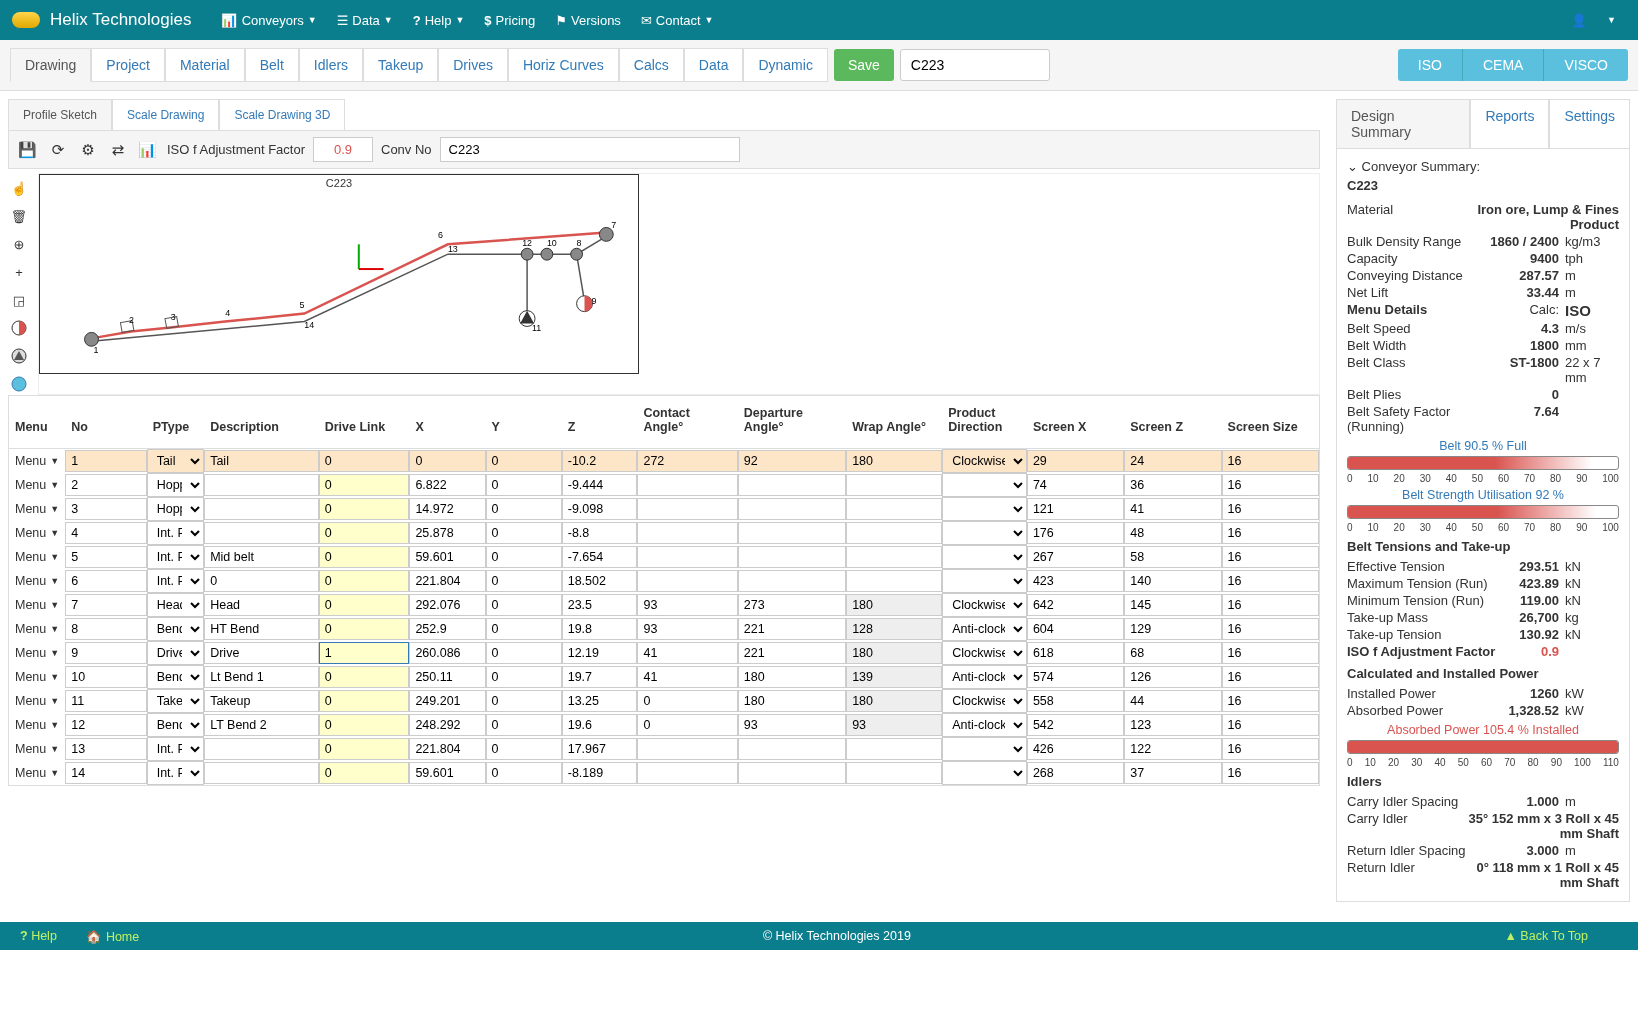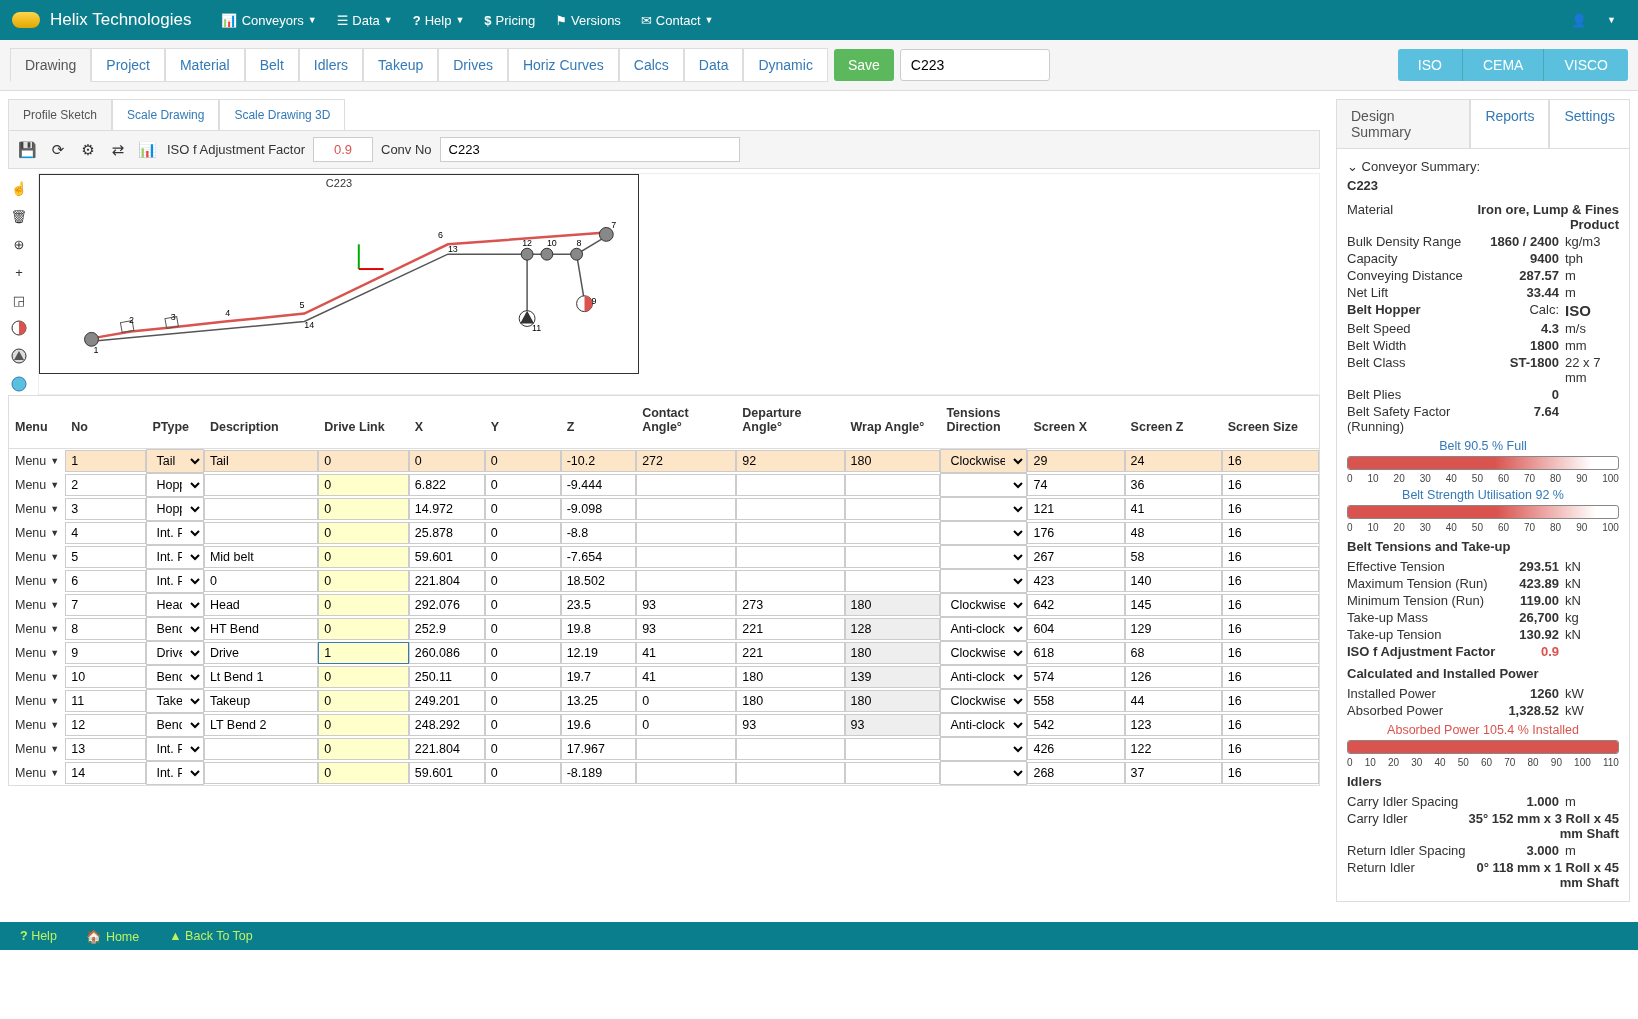--- a/index.html
+++ b/index.html
@@ -221,21 +221,21 @@
               <th>No</th>
               <th>PType</th>
               <th>Description</th>
               <th>Drive Link</th>
               <th>X</th>
               <th>Y</th>
               <th>Z</th>
               <th>Contact Angle°</th>
               <th>Departure Angle°</th>
               <th>Wrap Angle°</th>
-              <th>Tensions Direction</th>
+              <th>Product Direction</th>
               <th>Screen X</th>
               <th>Screen Z</th>
               <th>Screen Size</th>
             </tr>
           </thead>
   <tbody id="grid-body">
             <tr class="hl">
               <td>
                 <div class="menu-cell">Menu <span class="caret">▼</span></div>
               </td>
@@ -536,21 +536,21 @@
             <div class="val">287.57</div>
             <div class="unit">m</div>
           </div>
           <div class="rrow">
             <div class="lab">Net Lift</div>
             <div class="val">33.44</div>
             <div class="unit">m</div>
           </div>
         </div>
     <div class="rrow">
-      <div class="lab" style="font-weight:700">Belt Hopper</div>
+      <div class="lab" style="font-weight:700">Menu Details</div>
       <div>Calc:</div>
       <div class="unit" style="font-weight:700;font-size:15px">ISO</div>
     </div>
     <div id="rows2">
           <div class="rrow">
             <div class="lab">Belt Speed</div>
             <div class="val">4.3</div>
             <div class="unit">m/s</div>
           </div>
           <div class="rrow">
@@ -699,14 +699,15 @@
         </div>
   </div>
 </div>
 
 </div>
 
 <div style="height:20px"></div>
 <div class="footer">
   <a><b>?</b> <span>Help</span></a>
   <a>🏠 <span>Home</span></a>
+  <div class="center">© Helix Technologies 2019</div>
   <a class="right">▲ <span>Back To Top</span></a>
 </div>
 
 </body></html>

